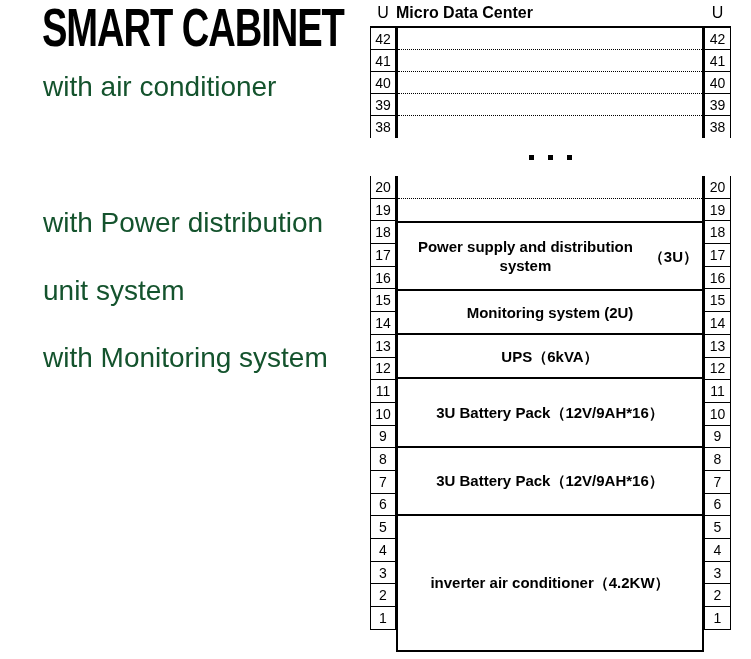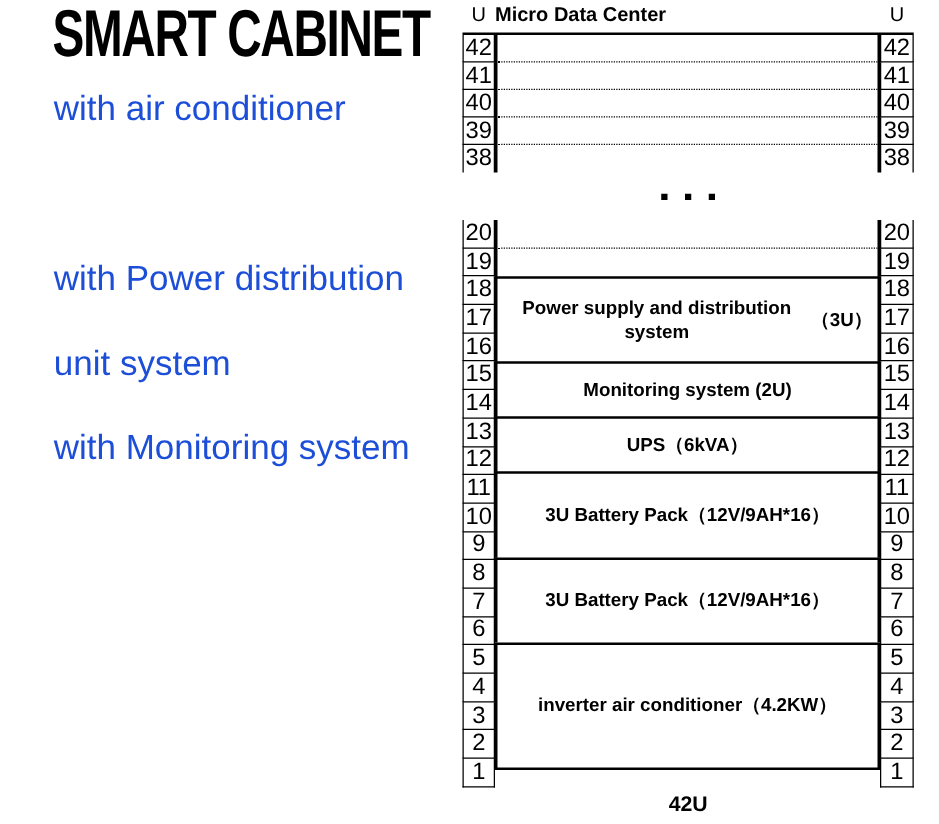--- a/index.html
+++ b/index.html
@@ -9,55 +9,55 @@
   }
   
   .left-panel{position:absolute;left:0;top:0;width:370px;height:659px;}
   .smart-title{
     position:absolute;left:42px;top:3px;
     font-size:53px;line-height:50px;font-weight:bold;letter-spacing:-1.5px;
     transform:scaleX(0.72);transform-origin:0 0;white-space:nowrap;color:#000;
   }
   .feature{
     position:absolute;left:43px;font-size:28px;line-height:34px;font-weight:400;
-    color:#1d4ed8;white-space:nowrap;
+    color:#14532d;white-space:nowrap;
   }
   .f0{top:70px}.f1{top:138px}.f2{top:206px}.f3{top:274px}.f4{top:341px}
   
   .rack{position:absolute;left:370px;top:0;width:361px;}
   .rack-header{display:flex;height:26px;align-items:center;}
   .hdr-u{width:26px;text-align:center;font-size:16px;}
   .hdr-u.right{width:27px;}
   .hdr-title{flex:1;font-weight:bold;font-size:16px;}
   .section{display:flex;box-sizing:border-box;}
   .section.top{border-top:2px solid #000;}
   .numcol{width:26px;flex:none;}
   .numcol.right{width:27px;}
   .numcell{
     box-sizing:border-box;height:22.7px;
     border-style:solid;border-color:#000;border-width:0 1px 1px 1px;
-    display:flex;align-items:center;justify-content:center;font-size:19px;
+    display:flex;align-items:center;justify-content:center;font-size:14px;
   }
   .section.top .numcell{height:22px;}
   .section.top .numcell.cut{border-bottom:none;}
   .main{flex:1;box-sizing:border-box;}
   .main-top{border-left:2px solid #000;border-right:2px solid #000;}
   .mrow{box-sizing:border-box;height:22px;}
   .mrow.dashed{border-bottom:1px dotted #000;}
   .erow{box-sizing:border-box;height:22.7px;}
   .erow.dashed{border-bottom:1px dotted #000;}
   .seg{box-sizing:border-box;}
   .seg.empty{height:45.4px;border-left:2px solid #000;border-right:2px solid #000;}
   .box{
     border:2px solid #000;border-bottom:none;
     display:flex;flex-direction:row;align-items:center;justify-content:center;
     font-weight:bold;font-size:15px;line-height:19px;text-align:center;padding:0 4px;
   }
   .box.last{border-bottom:2px solid #000;}
-  .rh2{height:44px}.rh3{height:68.1px}.rh5{height:102px}
+  .rh2{height:44px}.rh3{height:68.1px}.rh5{height:138px}
   .dots{height:38px;display:flex;align-items:center;justify-content:center;gap:14px;}
   .dot{width:5px;height:5px;background:#000;flex:none;}
   .caption{margin-top:4px;text-align:center;font-weight:bold;font-size:17px;}
 </style>
 </head>
 <body>
 
 <div class="canvas">
 
   <div class="left-panel">

